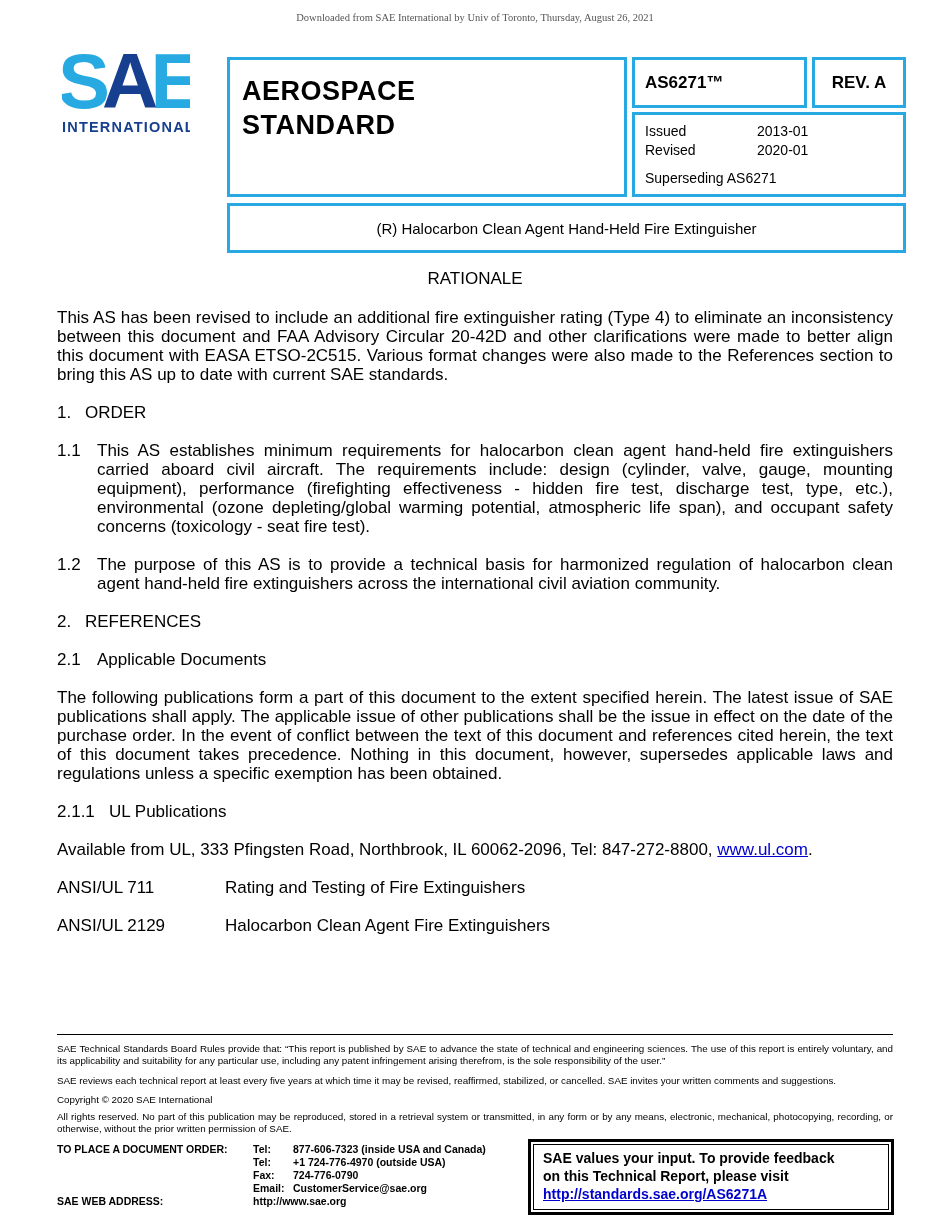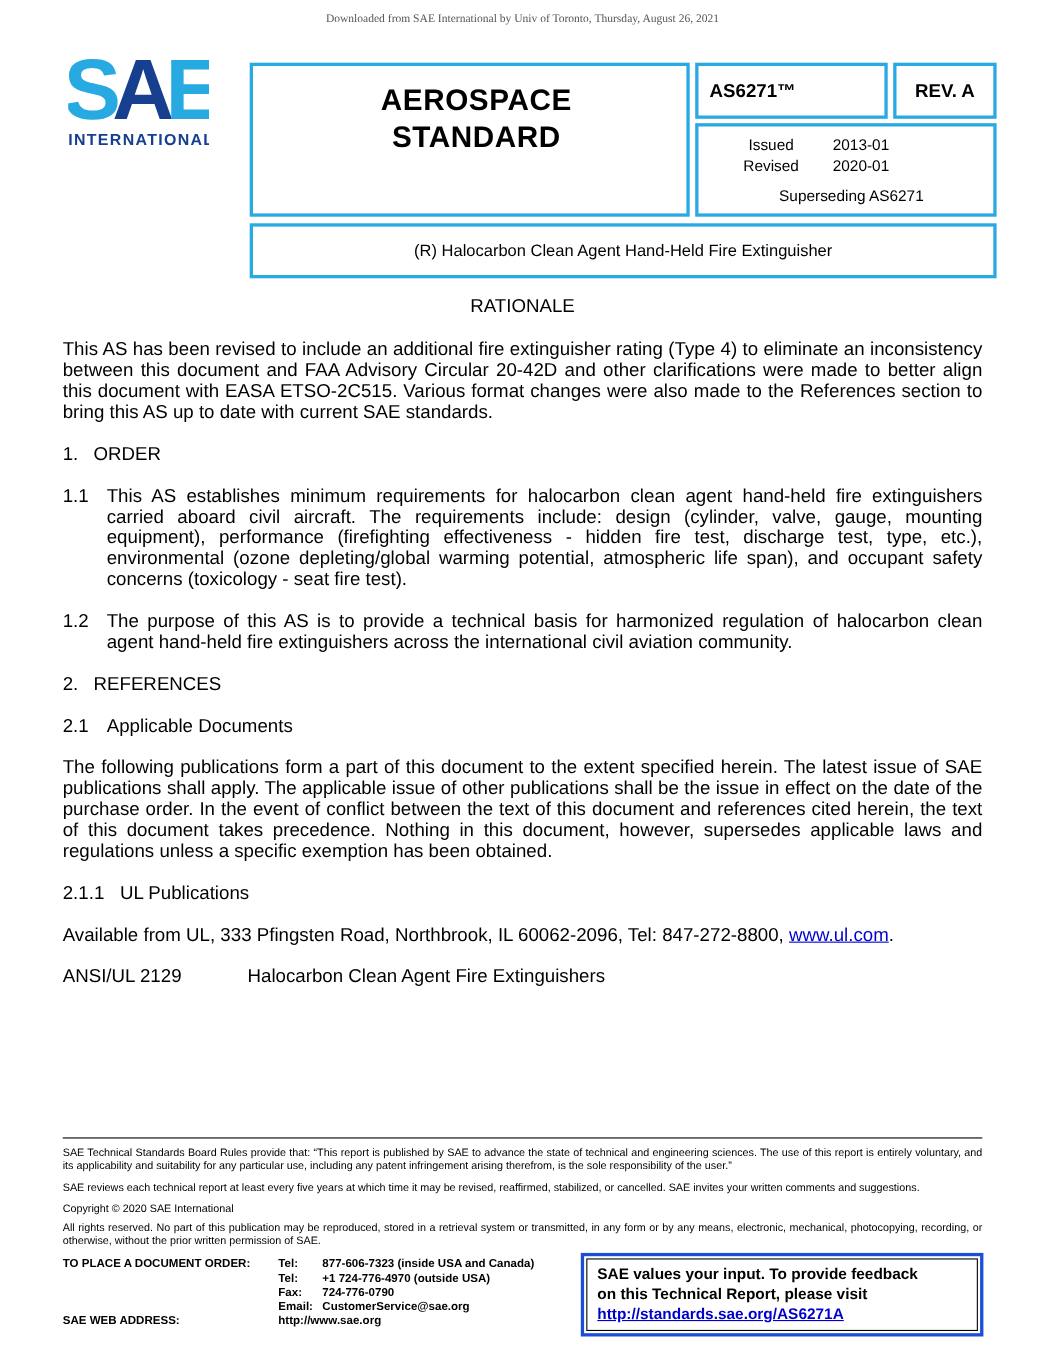--- a/index.html
+++ b/index.html
@@ -24,21 +24,21 @@
     font-family: "Liberation Serif", serif;
     font-size: 10.5px;
     color: #555;
   }
   
   .logo { position: absolute; left: 62px; top: 46px; width: 128px; }
   .logo svg { display: block; }
   
   .header-grid { position: absolute; left: 227px; top: 57px; width: 679px; }
   .hdr-row { display: flex; gap: 5px; }
-  .box { border: 3px solid #29A9E1; background: #fff; text-align: center; }
+  .box { border: 3px solid #29A9E1; background: #fff; }
   .box-doctype {
     width: 400px; height: 140px;
     padding: 14px 0 0 12px;
     font-size: 27px; font-weight: bold; line-height: 34px;
     letter-spacing: 0.5px;
   }
   .right-col { width: 274px; display: flex; flex-direction: column; gap: 4px; }
   .right-top { display: flex; gap: 5px; height: 51px; border-radius: 10px; }
   .box-number {
     flex: 1; display: flex; align-items: center;
@@ -87,21 +87,21 @@
     margin-top: 3px;
     display: grid;
     grid-template-columns: 196px 40px auto;
     font-weight: bold; font-size: 10.5px; line-height: 13px;
     column-gap: 0;
   }
   .order-block .cell { white-space: nowrap; }
   .web-row { grid-column: 2 / 4; }
   .feedback-outer {
     position: absolute; left: 528px; top: 1139px; width: 366px;
-    border: 3px solid #1d4ed8; padding: 2px; background: #fff;
+    border: 3px solid #000000; padding: 2px; background: #fff;
   }
   .feedback-inner {
     border: 1px solid #000; padding: 4px 9px 6px 9px;
     font-size: 14px; font-weight: bold; line-height: 18px;
   }
   .feedback-inner .link { font-weight: bold; }
 </style>
 </head>
 <body>
 
@@ -177,20 +177,24 @@
 
     <div class="para">The following publications form a part of this document to the extent specified herein. The latest issue of SAE publications shall apply. The applicable issue of other publications shall be the issue in effect on the date of the purchase order. In the event of conflict between the text of this document and references cited herein, the text of this document takes precedence. Nothing in this document, however, supersedes applicable laws and regulations unless a specific exemption has been obtained.</div>
 
     <div class="h-row">
       <span class="h-num w52">2.1.1</span>
       <span>UL Publications</span>
     </div>
 
     <div class="para"><span>Available from UL, 333 Pfingsten Road, Northbrook, IL 60062-2096, Tel: 847-272-8800, </span><a class="link">www.ul.com</a><span>.</span></div>
 
+    <div class="doc-row">
+      <span class="doc-code">ANSI/UL 711</span>
+      <span>Rating and Testing of Fire Extinguishers</span>
+    </div>
 
     <div class="doc-row">
       <span class="doc-code">ANSI/UL 2129</span>
       <span>Halocarbon Clean Agent Fire Extinguishers</span>
     </div>
 
   </div>
 
   <div class="footer">
     <div class="footer-rule"></div>

